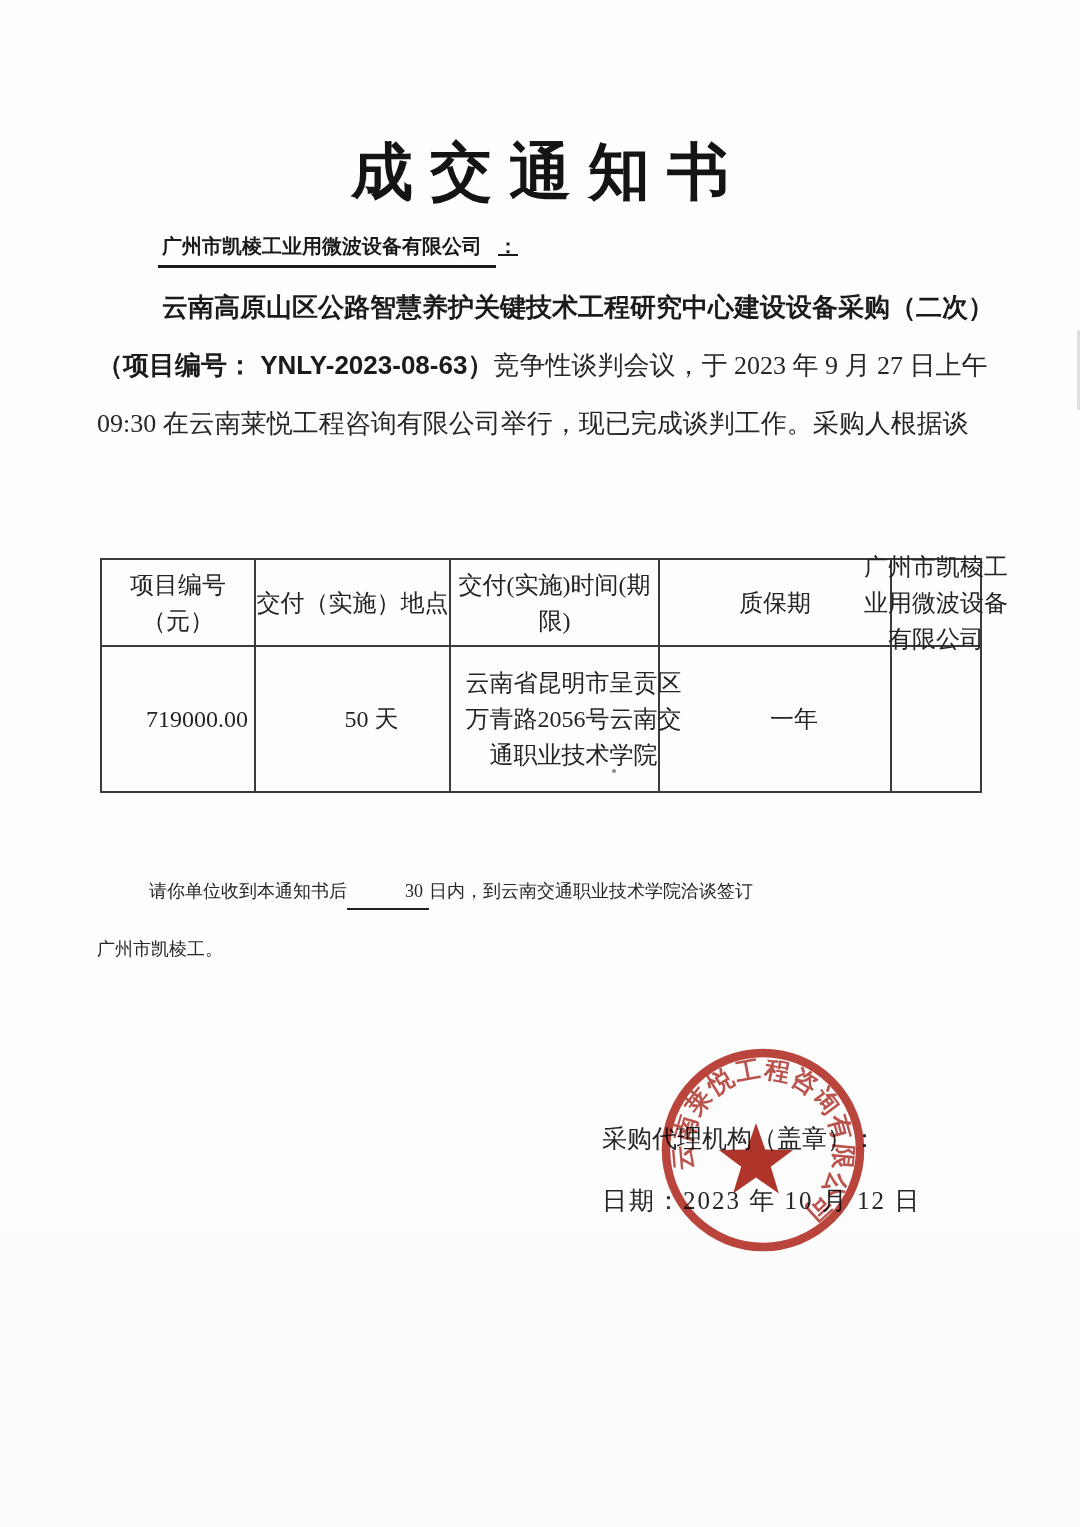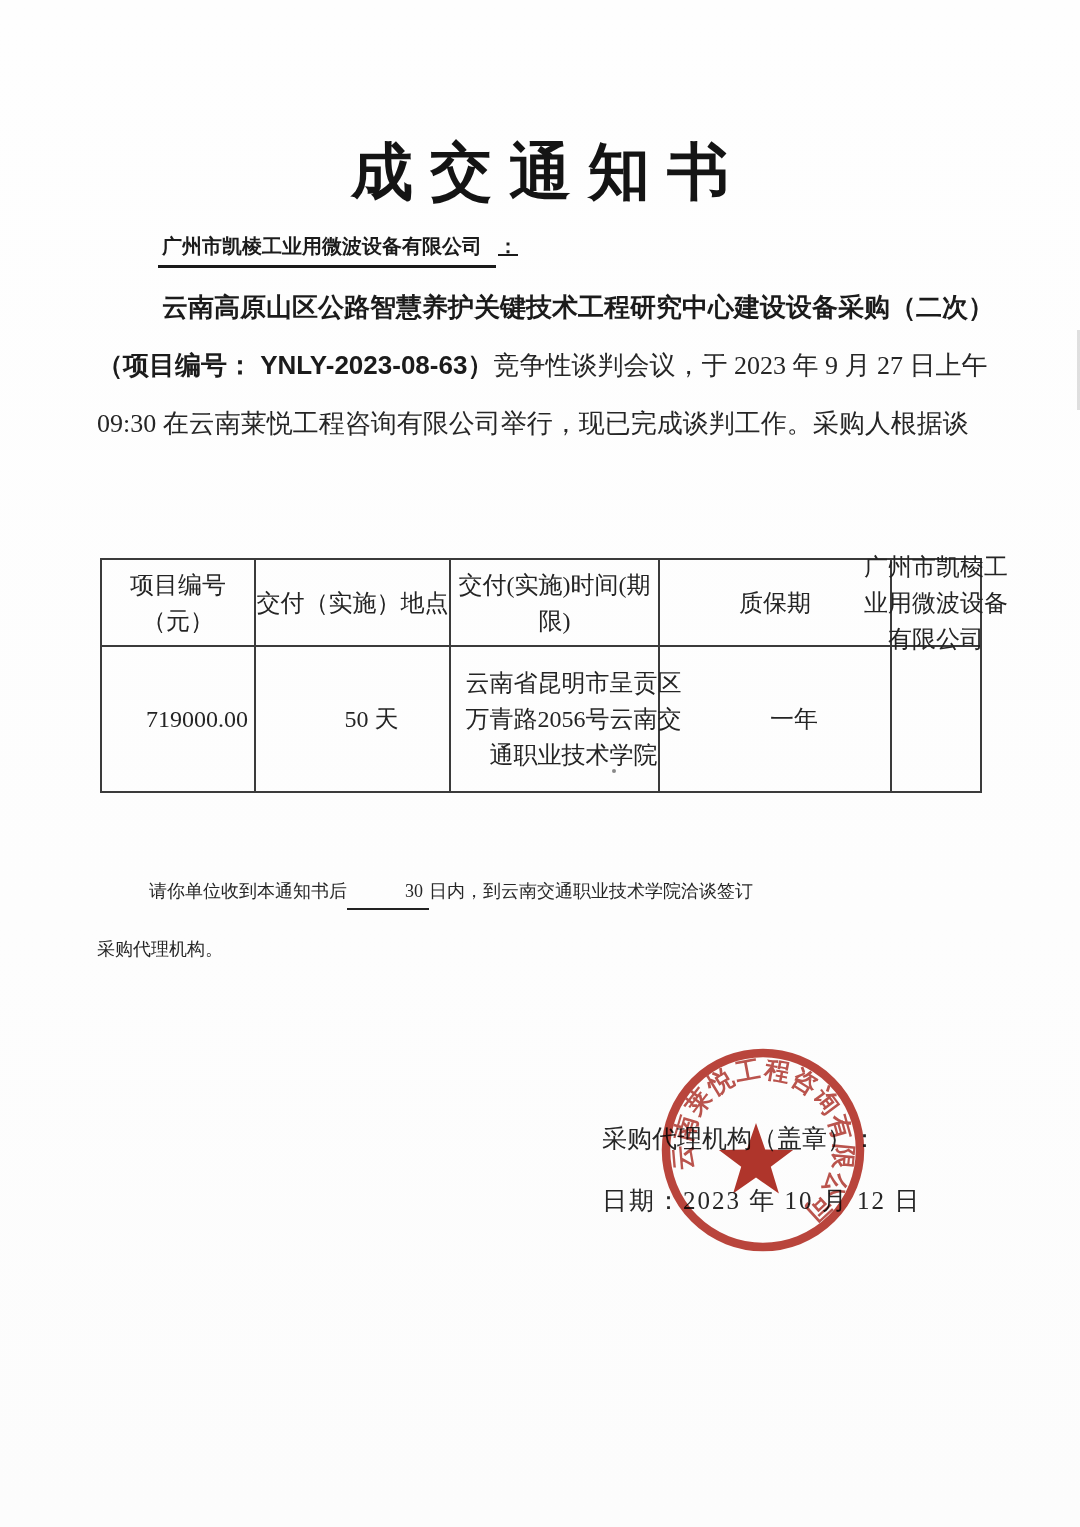--- a/index.html
+++ b/index.html
@@ -182,21 +182,21 @@
     <div>云南省昆明市呈贡区
 万青路2056号云南交
 通职业技术学院</div>
     <div>一年</div>
   </div>
 
   <div class="ink-dot"></div>
 
   <div class="notice-para">
     <div class="line indent"><span>请你单位收到本通知书后</span><span class="days-underline">30</span><span>日内，到云南交通职业技术学院洽谈签订</span></div>
-    <div class="line">采购代理机构。</div>
+    <div class="line">广州市凯棱工。</div>
   </div>
 
   <div class="signature">
     <div class="sig-line">采购代理机构（盖章）：</div>
     <div class="date-line">日期：2023 年 10 月 12 日</div>
   </div>
 
   <div class="stamp">
     <svg viewBox="0 0 220 220" xmlns="http://www.w3.org/2000/svg">
       <circle cx="110" cy="110" r="97" fill="none" stroke-width="8.5" stroke="#b5352b"></circle>

